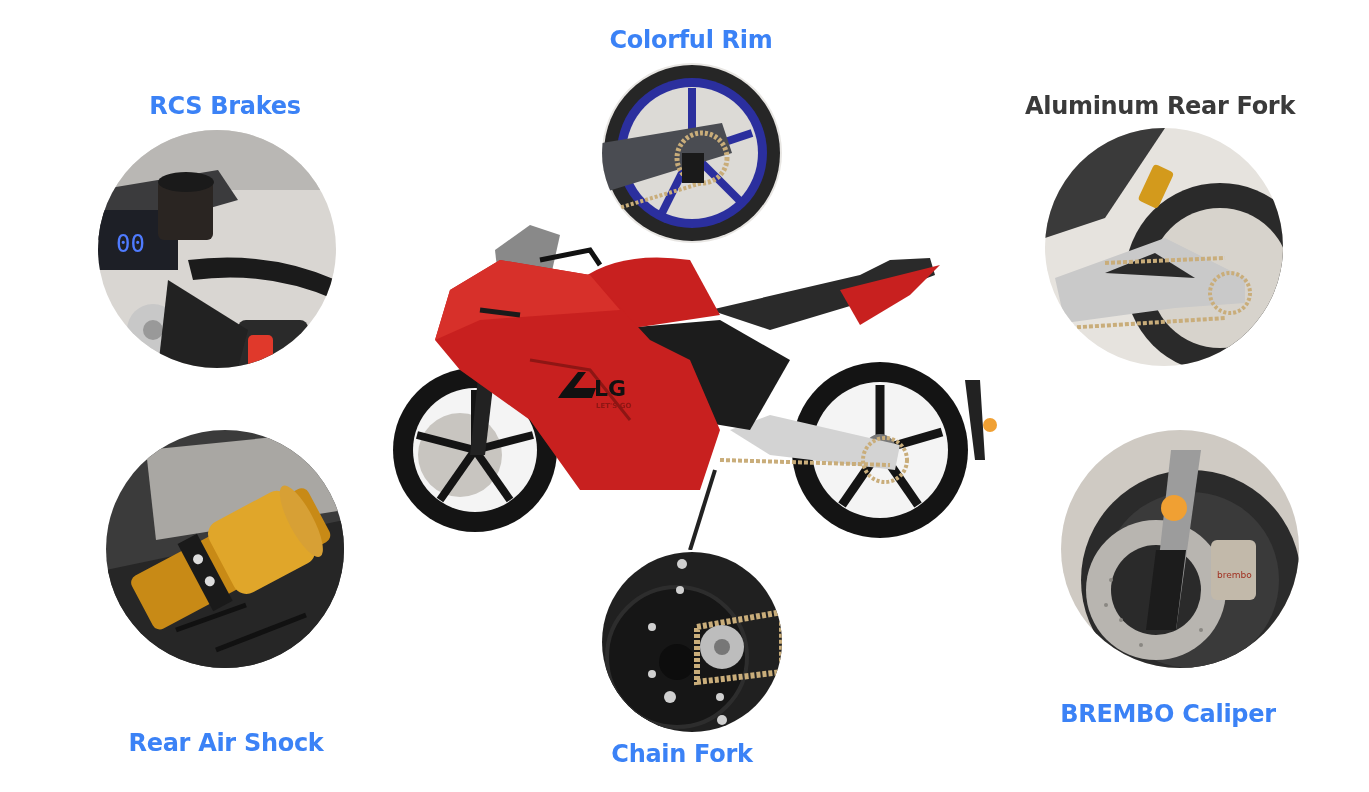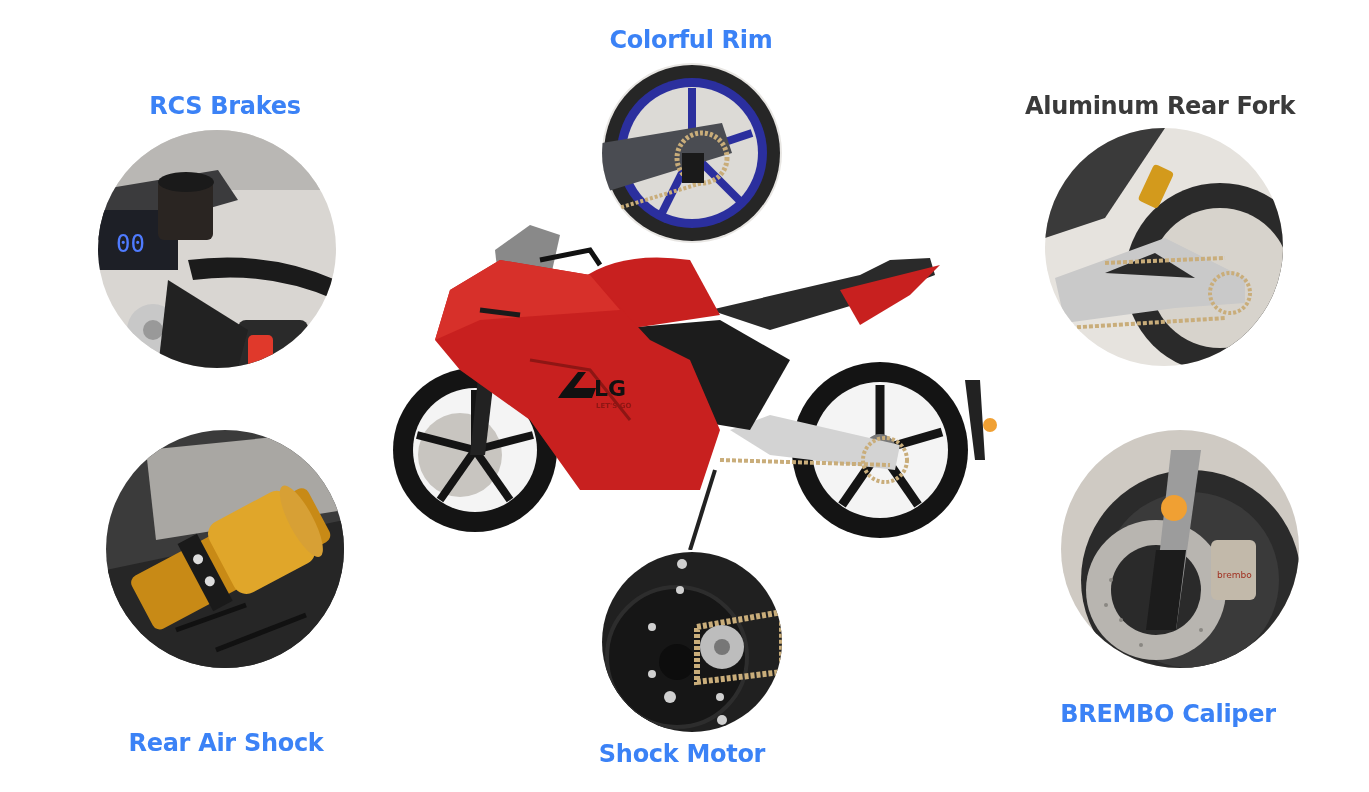--- a/index.html
+++ b/index.html
@@ -13,21 +13,21 @@
   .bike { position: absolute; left: 390px; top: 220px; width: 620px; height: 330px; }
   .bike svg { width: 100%; height: 100%; display: block; }
 </style>
 </head>
 <body>
 
 <div class="label" style="left:225px; top:92px;">RCS Brakes</div>
 <div class="label" style="left:691px; top:26px;">Colorful Rim</div>
 <div class="label gray" style="left:1160px; top:92px;">Aluminum Rear Fork</div>
 <div class="label" style="left:226px; top:712px;margin-top:17px;">Rear Air Shock</div>
-<div class="label" style="left:682px; top:740px;">Shock Motor</div>
+<div class="label" style="left:682px; top:740px;">Chain Fork</div>
 <div class="label" style="left:1168px; top:676px;margin-top:24px;">BREMBO Caliper</div>
 
 <div class="circle" style="left:98px; top:130px; width:238px; height:238px;">
   <svg viewBox="0 0 238 238">
     <rect width="238" height="238" fill="#d9d6d2"></rect>
     <rect x="0" y="0" width="238" height="60" fill="#b9b7b4"></rect>
     <path d="M0 60 L120 40 L140 70 L0 110 Z" fill="#3b3b3d"></path>
     <rect x="0" y="80" width="80" height="60" fill="#1d1f26"></rect>
     <text x="18" y="122" font-size="24" font-family="DejaVu Sans Mono, monospace" fill="#4f7bff">00</text>
     <rect x="60" y="50" width="55" height="60" rx="6" fill="#2a2522"></rect>

